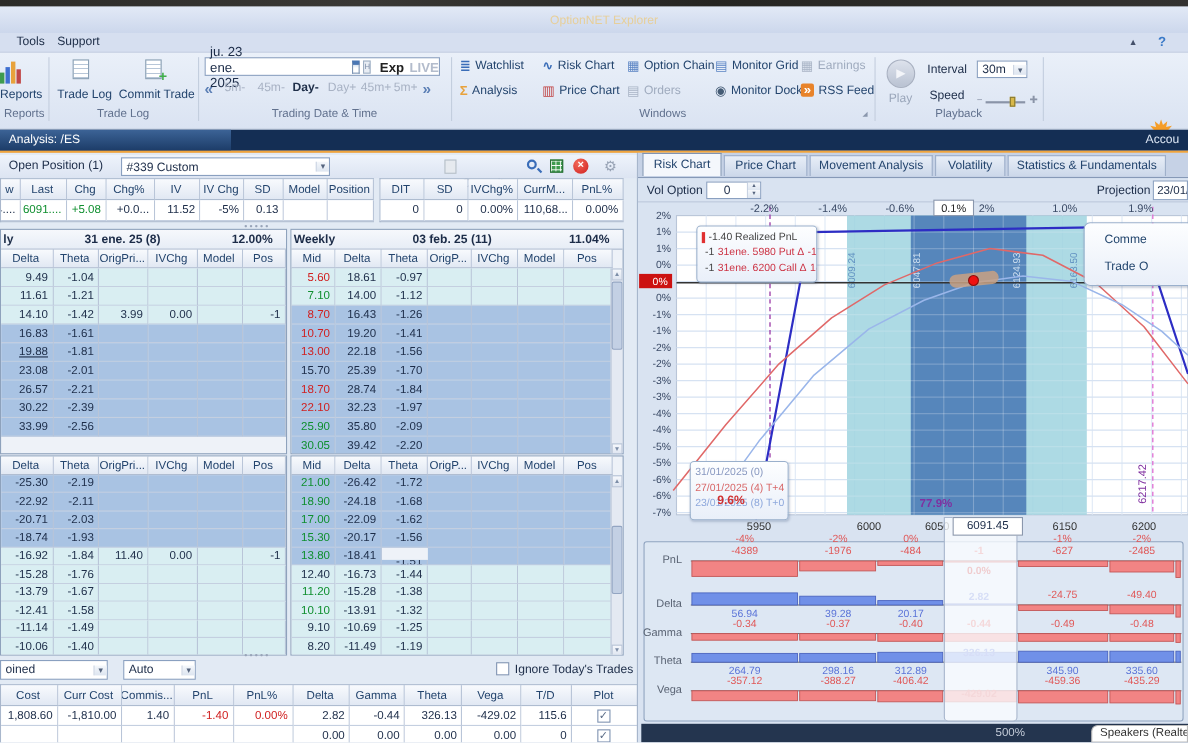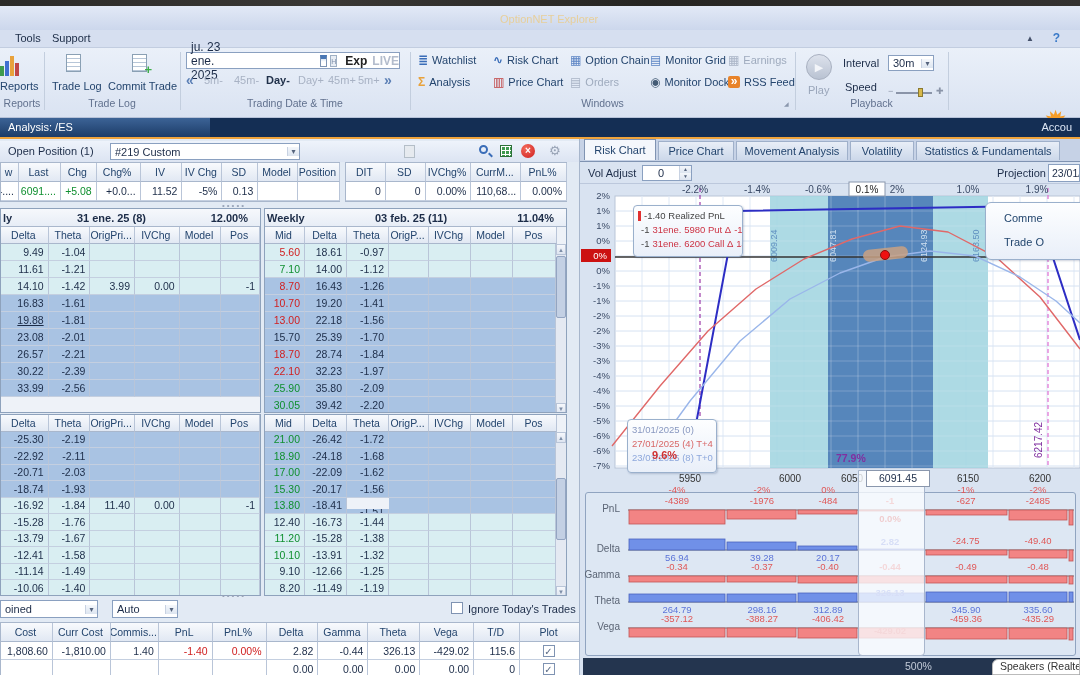--- a/index.html
+++ b/index.html
@@ -238,21 +238,21 @@
   <div class="navybar">
     <div class="navytab">Analysis: /ES</div>
     <span class="navyright">Accou</span>
   </div>
   <div class="orangeline"></div>
 
   <div class="lpanel">
     <div class="postbar">
       <span class="poslbl">Open Position (1)</span>
       <div class="combo" style="left:110px;top:2px;width:190px;height:17px">
-        <span class="cv">#219 Custom</span>
+        <span class="cv">#339 Custom</span>
         <span class="ca">▾</span>
       </div>
       <span class="minipage" style="left:404px;top:4px"></span>
       <span style="position:absolute;left:420px;top:20px;color:#a9b4c6">Commit</span>
       <span class="mag" style="left:479px;top:4px"></span>
       <span class="xls" style="left:500px;top:4px"></span>
       <span class="redx" style="left:521px;top:3px">×</span>
       <span class="gear" style="left:549px;top:2px">⚙</span>
     </div>
 
@@ -664,21 +664,21 @@
             <div class="cell bgc tg" style="width: 40px;">10.10</div>
             <div class="cell bgc" style="width: 42px;">-13.91</div>
             <div class="cell bgc" style="width: 42px;">-1.32</div>
             <div class="cell bgc" style="width: 40px;"></div>
             <div class="cell bgc" style="width: 42px;"></div>
             <div class="cell bgc" style="width: 42px;"></div>
             <div class="cell bgc" style="width: 44px;"></div>
           </div>
           <div class="trow16">
             <div class="cell bgc" style="width: 40px;">9.10</div>
-            <div class="cell bgc" style="width: 42px;">-12.66</div>
+            <div class="cell bgc" style="width: 42px;">-10.69</div>
             <div class="cell bgc" style="width: 42px;">-1.25</div>
             <div class="cell bgc" style="width: 40px;"></div>
             <div class="cell bgc" style="width: 42px;"></div>
             <div class="cell bgc" style="width: 42px;"></div>
             <div class="cell bgc" style="width: 44px;"></div>
           </div>
           <div class="trow16">
             <div class="cell bgc" style="width: 40px;">8.20</div>
             <div class="cell bgc" style="width: 42px;">-11.49</div>
             <div class="cell bgc" style="width: 42px;">-1.19</div>
@@ -759,21 +759,21 @@
   <div class="rpanel">
     <div style="position:absolute;left:0;top:0;width:500px;height:23px;background:#c6d2e6;border-bottom:1px solid #7f93b2"></div>
     <div id="rctabs">
         <div class="rctab active" style="left: 4px; width: 72px;">Risk Chart</div>
         <div class="rctab" style="left: 78px; width: 76px;">Price Chart</div>
         <div class="rctab" style="left: 156px; width: 112px;">Movement Analysis</div>
         <div class="rctab" style="left: 270px; width: 64px;">Volatility</div>
         <div class="rctab" style="left: 336px; width: 144px;">Statistics &amp; Fundamentals</div>
       </div>
     <div class="rcctrl">
-      <span style="position:absolute;left:8px;top:5px">Vol Adjust</span>
+      <span style="position:absolute;left:8px;top:5px">Vol Option</span>
       <div class="spin">
         <span class="sv">0</span>
         <span class="sa">
             <span>▲</span>
             <span>▼</span>
           </span>
       </div>
       <span style="position:absolute;left:417px;top:5px">Projection</span>
       <div style="position:absolute;left:468px;top:2px;width:32px;height:18px;background:#fff;border:1px solid #8aa0c0;font-size:10.5px;line-height:16px;padding-left:3px;overflow:hidden;white-space:nowrap">
         <span>23/01/202</span>

